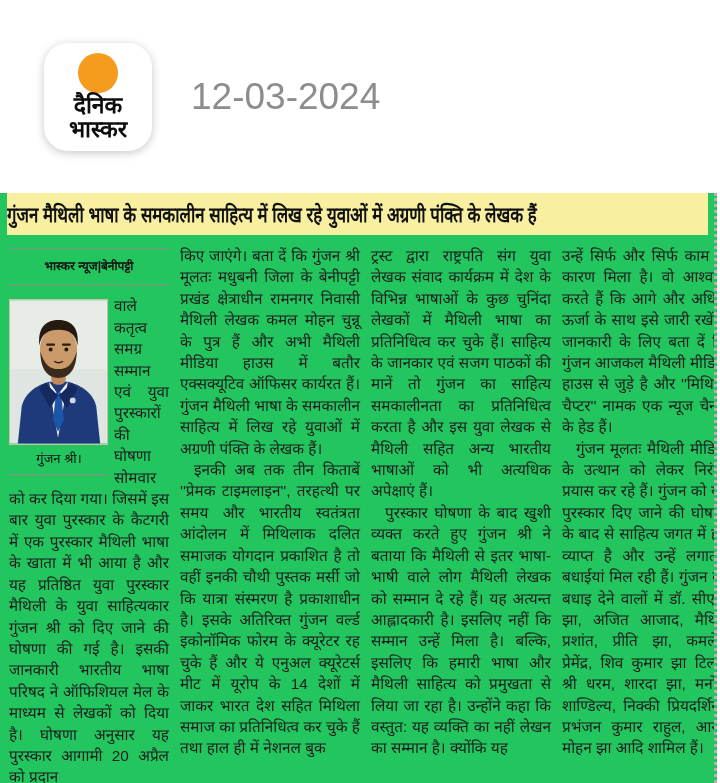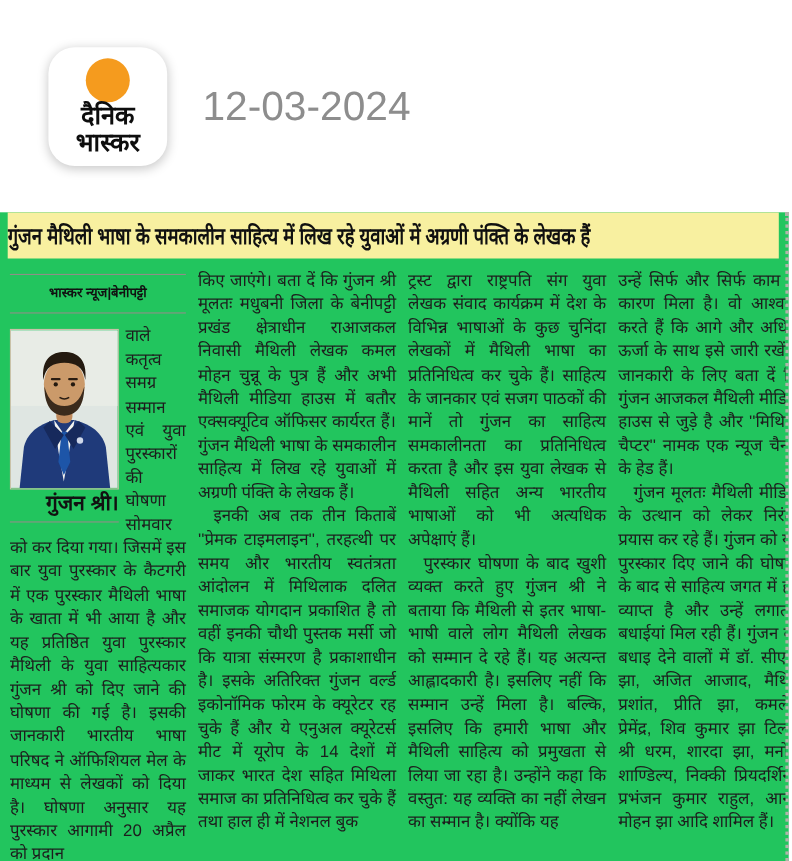--- a/index.html
+++ b/index.html
@@ -1,27 +1,27 @@
 <!DOCTYPE html>
 <html lang="hi"><head>
 <meta charset="utf-8">
 <style>
   * { margin:0; padding:0; box-sizing:border-box; }
   html,body { width:720px; height:783px; background:#ffffff; overflow:hidden;
     font-family:"Liberation Sans","DejaVu Sans",sans-serif; }
 
   
-  .header { display:flex; align-items:center; padding:36px 0 0 44px; height:158px; }
+  .header { display:flex; align-items:center; padding:36px 0 0 44px; height:158px;gap:28px; }
   .logo-card { width:108px; height:108px; background:#ffffff; border-radius:24px;
     box-shadow:0 2px 10px rgba(0,0,0,0.22); display:flex; flex-direction:column;
     align-items:center; justify-content:center; flex:0 0 auto; }
   .logo-dot { width:40px; height:40px; border-radius:50%; margin-bottom:1px; }
   .logo-word { font-weight:800; font-size:23px; line-height:1.02; color:#0d0d0d; text-align:center; }
   .masthead-loc { font-size:40px; font-weight:800; color:#3a3a3a; margin-left:40px; letter-spacing:-1px; }
-  .masthead-date { font-size:37px; font-weight:500; color:#8d8d8d; margin-left:32px; letter-spacing:0px; }
+  .masthead-date { font-size:37px; font-weight:500; color:#8d8d8d; margin-left:11px; letter-spacing:0px; }
 
   
   .clipping { position:absolute; left:0; top:193px; width:717px; height:590px;
     background:#22c55e; border-right:3px dotted #b3b3ab; padding:0 6px 0 7px; overflow:hidden; }
 
   .strapline-wrap { background:#f8f0a0; height:42px; overflow:hidden; display:flex; align-items:center; }
   .strapline { white-space:nowrap; font-size:21px; font-weight:700; color:#101010;
     transform:scaleX(0.80); transform-origin:0 50%; }
 
   .headline { overflow:hidden; padding-top:3px; }
@@ -36,22 +36,22 @@
   .col4 { width:166px; flex:0 0 auto; }
   .col p { text-align:justify; }
   .indent { text-indent:14px; }
 
   .byline { text-align:center; font-weight:800; font-size:12px; color:#111;
     border-top:1.5px solid #8f8f87; border-bottom:1.5px solid #8f8f87;
     padding:6px 0 7px 0; margin:4px 0 10px 0; }
 
   figure.photo { float:left; width:99px; margin:4px 6px 2px 0; }
   .photo-frame { width:99px; height:146px; border:1px solid #c9c2a8; display:block; }
-  figcaption { font-weight:700; font-size:19px; color:#111; padding:3px 0 4px 1px;
-    border-bottom:1.5px solid #8f8f87; text-align:right; }
+  figcaption { font-weight:400; font-size:13px; color:#111; padding:3px 0 4px 1px;
+    border-bottom:1.5px solid #8f8f87; text-align:center; }
   .wrap-tight { overflow-wrap:anywhere; }
 </style>
 </head>
 <body>
 
 <div class="header">
   <div class="logo-card">
     <div class="logo-dot" style="background:#F59B1E"></div>
     <div class="logo-word">दैनिक</div>
     <div class="logo-word">भास्कर</div>
@@ -95,21 +95,21 @@
           <circle cx="41.5" cy="50" r="2" fill="#241a10"></circle>
           <circle cx="57.5" cy="50" r="2" fill="#241a10"></circle>
           <path d="M45 62 C48 64 51 64 54 62" stroke="#2a1d12" stroke-width="1.4" fill="none"></path>
         </svg>
         <figcaption>गुंजन श्री।</figcaption>
       </figure>
       <p class="wrap-tight">वाले कतृत्व समग्र सम्मान एवं युवा पुरस्कारों की घोषणा सोमवार को कर दिया गया। जिसमें इस बार युवा पुरस्कार के कैटगरी में एक पुरस्कार मैथिली भाषा के खाता में भी आया है और यह प्रतिष्ठित युवा पुरस्कार मैथिली के युवा साहित्यकार गुंजन श्री को दिए जाने की घोषणा की गई है। इसकी जानकारी भारतीय भाषा परिषद ने ऑफिशियल मेल के माध्यम से लेखकों को दिया है। घोषणा अनुसार यह पुरस्कार आगामी 20 अप्रैल को प्रदान</p>
     </div>
 
     <div class="col col2">
-      <p>किए जाएंगे। बता दें कि गुंजन श्री मूलतः मधुबनी जिला के बेनीपट्टी प्रखंड क्षेत्राधीन राआजकल निवासी मैथिली लेखक कमल मोहन चुन्नू के पुत्र हैं और अभी मैथिली मीडिया हाउस में बतौर एक्सक्यूटिव ऑफिसर कार्यरत हैं। गुंजन मैथिली भाषा के समकालीन साहित्य में लिख रहे युवाओं में अग्रणी पंक्ति के लेखक हैं।</p>
+      <p>किए जाएंगे। बता दें कि गुंजन श्री मूलतः मधुबनी जिला के बेनीपट्टी प्रखंड क्षेत्राधीन रामनगर निवासी मैथिली लेखक कमल मोहन चुन्नू के पुत्र हैं और अभी मैथिली मीडिया हाउस में बतौर एक्सक्यूटिव ऑफिसर कार्यरत हैं। गुंजन मैथिली भाषा के समकालीन साहित्य में लिख रहे युवाओं में अग्रणी पंक्ति के लेखक हैं।</p>
       <p class="indent">इनकी अब तक तीन किताबें ''प्रेमक टाइमलाइन'', तरहत्थी पर समय और भारतीय स्वतंत्रता आंदोलन में मिथिलाक दलित समाजक योगदान प्रकाशित है तो वहीं इनकी चौथी पुस्तक मर्सी जो कि यात्रा संस्मरण है प्रकाशाधीन है। इसके अतिरिक्त गुंजन वर्ल्ड इकोनॉमिक फोरम के क्यूरेटर रह चुके हैं और ये एनुअल क्यूरेटर्स मीट में यूरोप के 14 देशों में जाकर भारत देश सहित मिथिला समाज का प्रतिनिधित्व कर चुके हैं तथा हाल ही में नेशनल बुक</p>
     </div>
 
     <div class="col col3">
       <p>ट्रस्ट द्वारा राष्ट्रपति संग युवा लेखक संवाद कार्यक्रम में देश के विभिन्न भाषाओं के कुछ चुनिंदा लेखकों में मैथिली भाषा का प्रतिनिधित्व कर चुके हैं। साहित्य के जानकार एवं सजग पाठकों की मानें तो गुंजन का साहित्य समकालीनता का प्रतिनिधित्व करता है और इस युवा लेखक से मैथिली सहित अन्य भारतीय भाषाओं को भी अत्यधिक अपेक्षाएं हैं।</p>
       <p class="indent">पुरस्कार घोषणा के बाद खुशी व्यक्त करते हुए गुंजन श्री ने बताया कि मैथिली से इतर भाषा-भाषी वाले लोग मैथिली लेखक को सम्मान दे रहे हैं। यह अत्यन्त आह्लादकारी है। इसलिए नहीं कि सम्मान उन्हें मिला है। बल्कि, इसलिए कि हमारी भाषा और मैथिली साहित्य को प्रमुखता से लिया जा रहा है। उन्होंने कहा कि वस्तुत: यह व्यक्ति का नहीं लेखन का सम्मान है। क्योंकि यह</p>
     </div>
 
     <div class="col col4">
       <p>उन्हें सिर्फ और सिर्फ काम के कारण मिला है। वो आश्वस्त करते हैं कि आगे और अधिक ऊर्जा के साथ इसे जारी रखेंगे। जानकारी के लिए बता दें कि गुंजन आजकल मैथिली मीडिया हाउस से जुड़े है और ''मिथिला चैप्टर'' नामक एक न्यूज चैनल के हेड हैं।</p>

